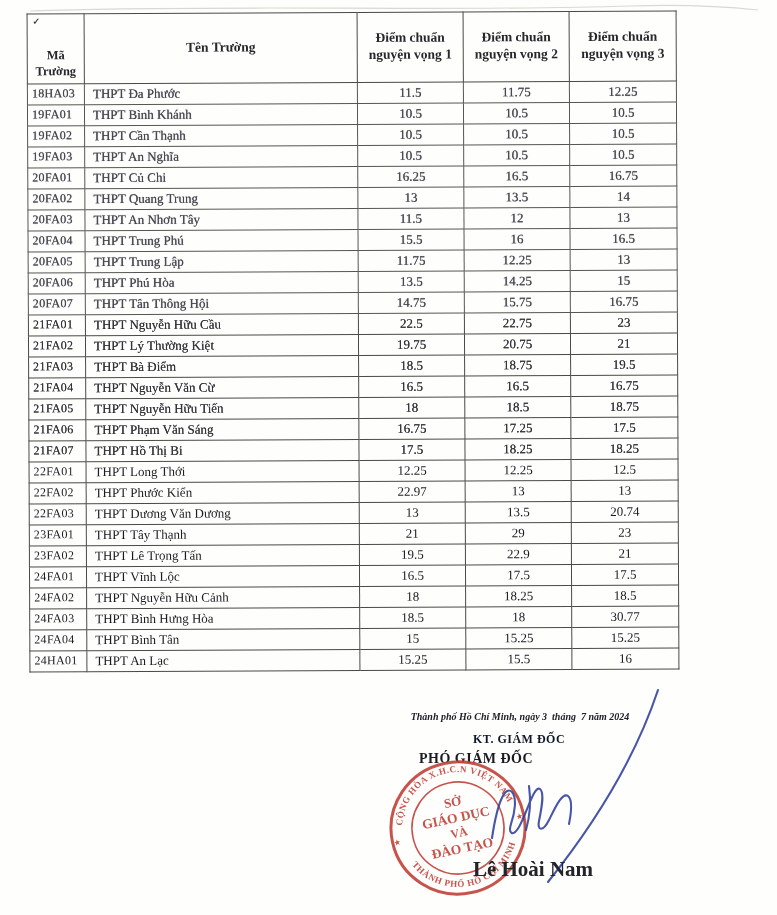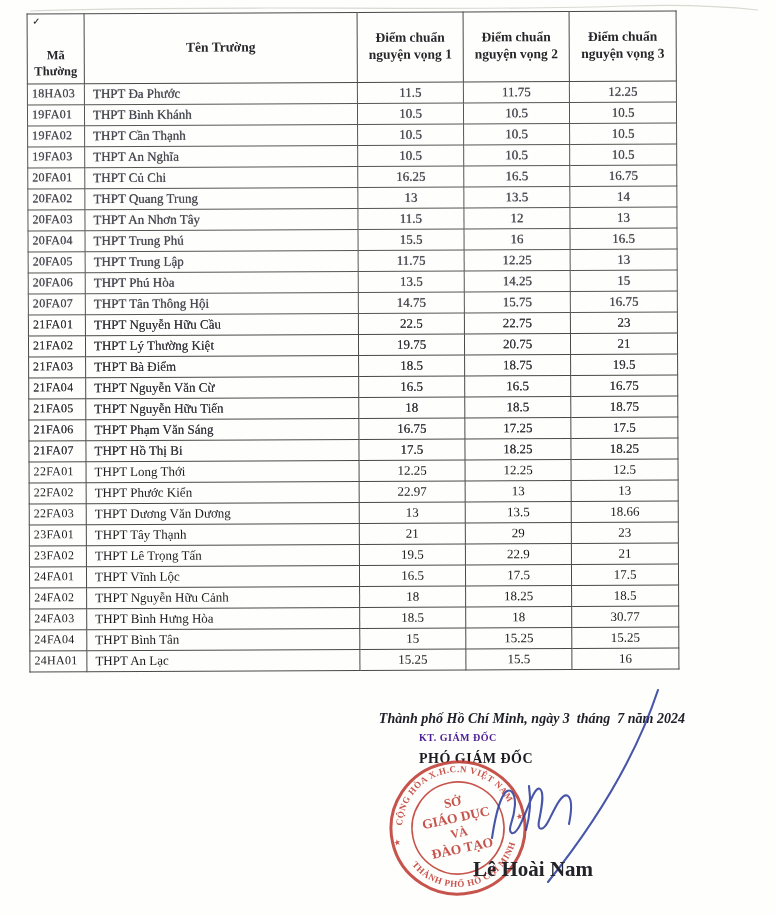--- a/index.html
+++ b/index.html
@@ -36,25 +36,25 @@
   td.score{text-align:center;}
   
   tbody tr:nth-child(-n+11) td{color:#474750;text-shadow:0 0 0.7px #55555e;}
   tbody tr:nth-child(-n+11) td{border-color:#565654;}
   tbody tr:nth-child(n+12):nth-child(-n+18) td{color:#33333a;text-shadow:0 0 0.4px #44444a;}
   tbody tr:nth-child(n+19) td{color:#1a1a1f;}
 
   
   .date-line{
     position:absolute;left:355px;top:711px;width:330px;
-    text-align:right;font-style:italic;font-weight:bold;
-    font-size:14px;color:#20202a;white-space:pre;
+    text-align:center;font-style:italic;font-weight:bold;
+    font-size:10px;color:#20202a;white-space:pre;
   }
-  .sign-title-1{position:absolute;left:419px;top:732px;width:200px;text-align:left;
-    font-weight:bold;font-size:10px;letter-spacing:0.5px;color:#4c1d95;}
+  .sign-title-1{position:absolute;left:419px;top:732px;width:200px;text-align:center;
+    font-weight:bold;font-size:12px;letter-spacing:0.5px;color:#0f172a;}
   .sign-title-2{position:absolute;left:419px;top:751px;width:200px;text-align:left;
     font-weight:bold;font-size:14px;letter-spacing:0.5px;color:#1b1b22;}
   .signer-name{position:absolute;left:468px;top:857px;width:130px;text-align:center;
     font-weight:bold;font-size:21px;color:#23232a;}
 
   .stamp-svg{position:absolute;left:383px;top:750px;pointer-events:none;}
   .signature-svg{position:absolute;left:420px;top:660px;pointer-events:none;}
 </style>
 </head>
 <body>
@@ -72,21 +72,21 @@
           <col class="c-name">
           <col class="c-nv">
           <col class="c-nv">
           <col class="c-nv3">
       </colgroup>
       <thead>
         <tr>
           <th class="h-code">
             <span class="check-mark">✓</span>
             <span style="white-space:pre-line;">Mã
-Thường</span>
+Trường</span>
           </th>
           <th>Tên Trường</th>
           <th>Điểm chuẩn
 nguyện vọng 1</th>
           <th>Điểm chuẩn
 nguyện vọng 2</th>
           <th>Điểm chuẩn
 nguyện vọng 3</th>
         </tr>
       </thead>
@@ -229,21 +229,21 @@
             <td class="name">THPT Phước Kiển</td>
             <td class="score">22.97</td>
             <td class="score">13</td>
             <td class="score">13</td>
           </tr>
           <tr>
             <td class="code">22FA03</td>
             <td class="name">THPT Dương Văn Dương</td>
             <td class="score">13</td>
             <td class="score">13.5</td>
-            <td class="score">18.66</td>
+            <td class="score">20.74</td>
           </tr>
           <tr>
             <td class="code">23FA01</td>
             <td class="name">THPT Tây Thạnh</td>
             <td class="score">21</td>
             <td class="score">29</td>
             <td class="score">23</td>
           </tr>
           <tr>
             <td class="code">23FA02</td>

